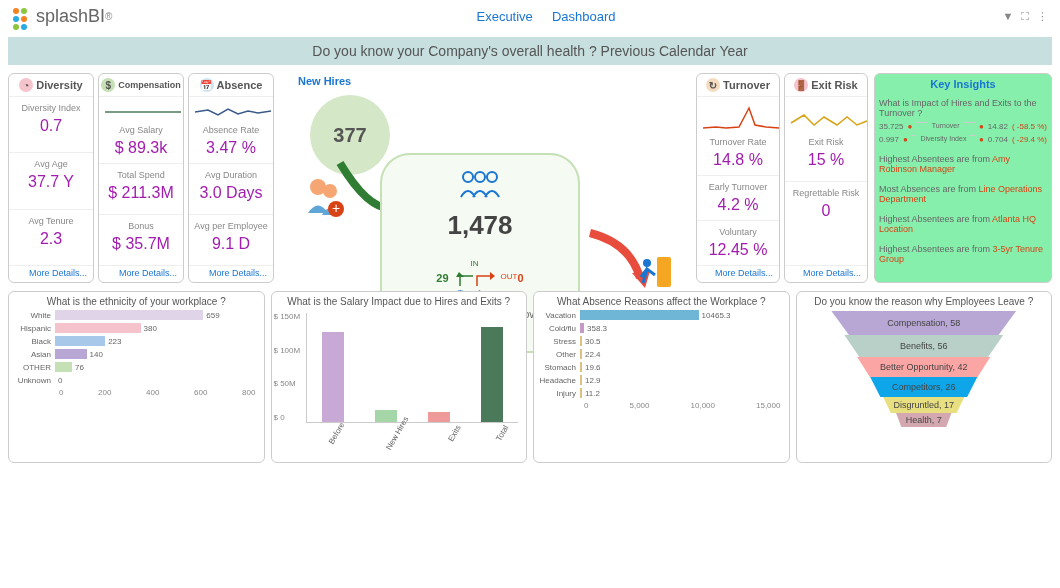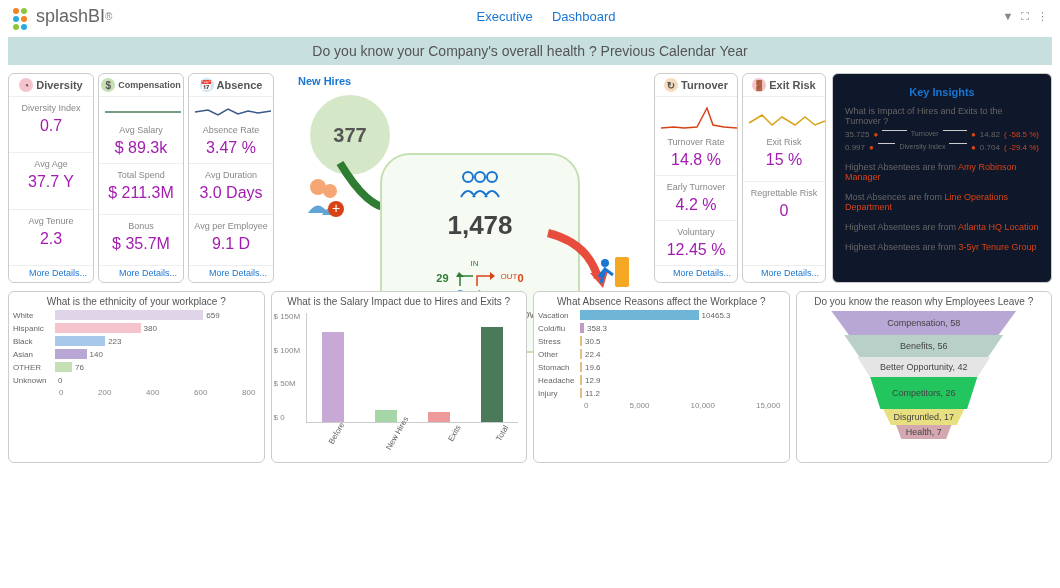--- a/index.html
+++ b/index.html
@@ -30,31 +30,31 @@
 .center-box { position: absolute; top: 80px; left: 100px; width: 200px; height: 200px; border: 2px solid #c5e0b4; border-radius: 30px; background: #f5faf2; text-align: center; }
 .center-total { font-size: 26px; font-weight: bold; color: #444; margin-top: 55px; }
 .transfers-row { display: flex; justify-content: center; align-items: center; gap: 6px; margin-top: 18px; font-size: 11px; }
 .transfers-row .in { color: #2e7d32; font-weight: bold; }
 .transfers-row .out { color: #d84315; font-weight: bold; }
 .promo-row { display: flex; justify-content: space-around; margin-top: 12px; font-size: 10px; color: #666; }
 .green-arrow { position: absolute; top: 80px; left: 50px; width: 80px; height: 80px; }
 .red-arrow { position: absolute; top: 150px; right: 30px; width: 80px; height: 80px; }
 .exits-icon { position: absolute; top: 180px; right: 15px; }
 .right-cards { display: flex; gap: 4px; }
-.insights { border: 1px solid #ccc; border-radius: 6px; width: 220px; background: #0f172a; padding: 12px; }
+.insights { border: 1px solid #ccc; border-radius: 6px; width: 178px; background: #86efac; padding: 4px; }
 .insights-title { color: #1976d2; font-weight: bold; text-align: center; font-size: 11px; margin-bottom: 6px; }
 .insight-q { font-size: 9px; color: #666; margin: 8px 0 4px; }
 .insight-line { font-size: 8px; color: #666; margin: 4px 0; display: flex; align-items: flex-start; gap: 4px; }
 .insight-text { font-size: 9px; color: #666; margin: 10px 0; }
 .insight-text .hl { color: #d84315; }
 .charts { display: flex; gap: 6px; padding: 4px 8px; }
 .chart-card { border: 1px solid #ccc; border-radius: 6px; flex: 1; background: #fff; padding: 4px; height: 172px; position: relative; }
 .chart-title { font-size: 10px; text-align: center; color: #555; margin-bottom: 0; }
 .bar-h { display: flex; align-items: center; margin: 3px 0; font-size: 8px; }
-.bar-h .lbl { width: 42px; padding-right: 4px; color: #666; }
+.bar-h .lbl { width: 42px; text-align: right; padding-right: 4px; color: #666; }
 .bar-h .bar { height: 10px; }
 .bar-h .val { font-size: 8px; color: #666; padding-left: 3px; }
 .bar-v-wrap { display: flex; align-items: flex-end; justify-content: space-around; height: 110px; border-left: 1px solid #ccc; border-bottom: 1px solid #ccc; margin: 6px 4px 0 30px; }
 .bar-v { width: 22px; }
 .bar-v-lbl { font-size: 8px; text-align: center; transform: rotate(-60deg); transform-origin: top; margin-top: 8px; color: #666; white-space: nowrap; }
 .funnel { display: flex; flex-direction: column; align-items: center; margin-top: 4px; }
 .funnel-seg { text-align: center; font-size: 9px; color: #444; display: flex; align-items: center; justify-content: center; clip-path: polygon(8% 0, 92% 0, 84% 100%, 16% 100%); }
 .y-axis { position: absolute; left: 2px; top: 20px; height: 110px; display: flex; flex-direction: column; justify-content: space-between; font-size: 8px; color: #888; }
 .x-axis-h { display:flex; justify-content:space-between; font-size:8px; color:#888; margin:2px 4px 0 46px;}
 .people-svg { position: absolute; top: 12px; left: 50%; transform: translateX(-50%); }
@@ -380,19 +380,19 @@
         <span>5,000</span>
         <span>10,000</span>
         <span>15,000</span>
       </div>
   </div>
   <div class="chart-card">
     <div class="chart-title">Do you know the reason why Employees Leave ?</div>
     <div class="funnel" id="funnel">
         <div class="funnel-seg" style="width:220px;height:24px;background:#b8a7d4">Compensation, 58</div>
         <div class="funnel-seg" style="width:189.2px;height:22px;background:#b8d0c8">Benefits, 56</div>
-        <div class="funnel-seg" style="width:158.4px;height:20px;background:#e5e5e5">Better Opportunity, 42</div>
-        <div class="funnel-seg" style="width:127.6px;height:32px;background:#22c55e">Competitors, 26</div>
+        <div class="funnel-seg" style="width:158.4px;height:20px;background:#fca5a5">Better Opportunity, 42</div>
+        <div class="funnel-seg" style="width:127.6px;height:20px;background:#0ea5e9">Competitors, 26</div>
         <div class="funnel-seg" style="width:96.79999999999998px;height:16px;background:#e8e080">Disgruntled, 17</div>
         <div class="funnel-seg" style="width:65.99999999999999px;height:14px;background:#d4a8b0">Health, 7</div>
       </div>
   </div>
 </div>
 
 </body></html>

